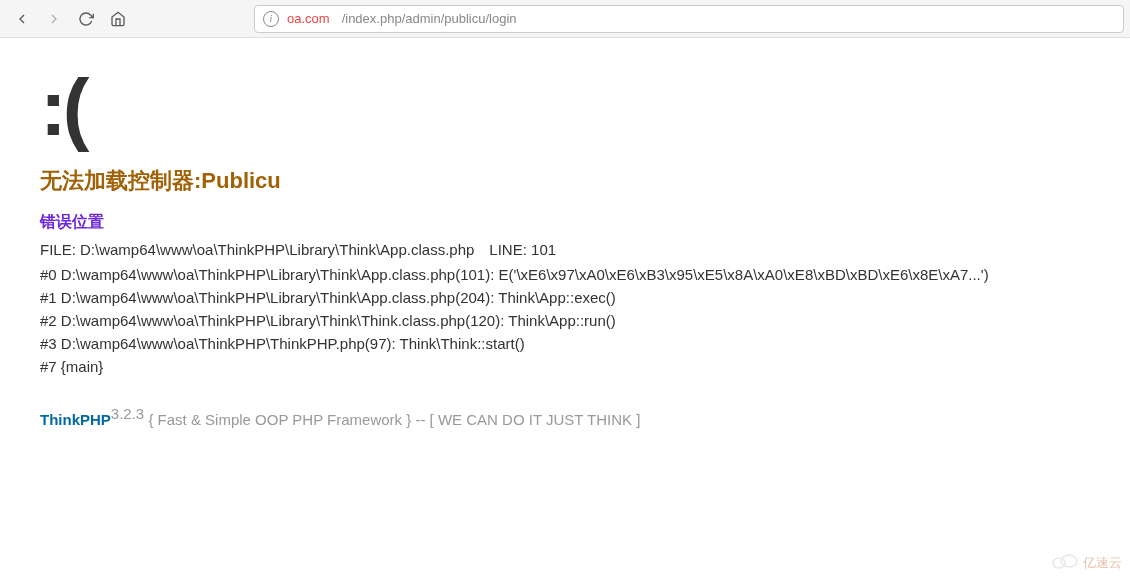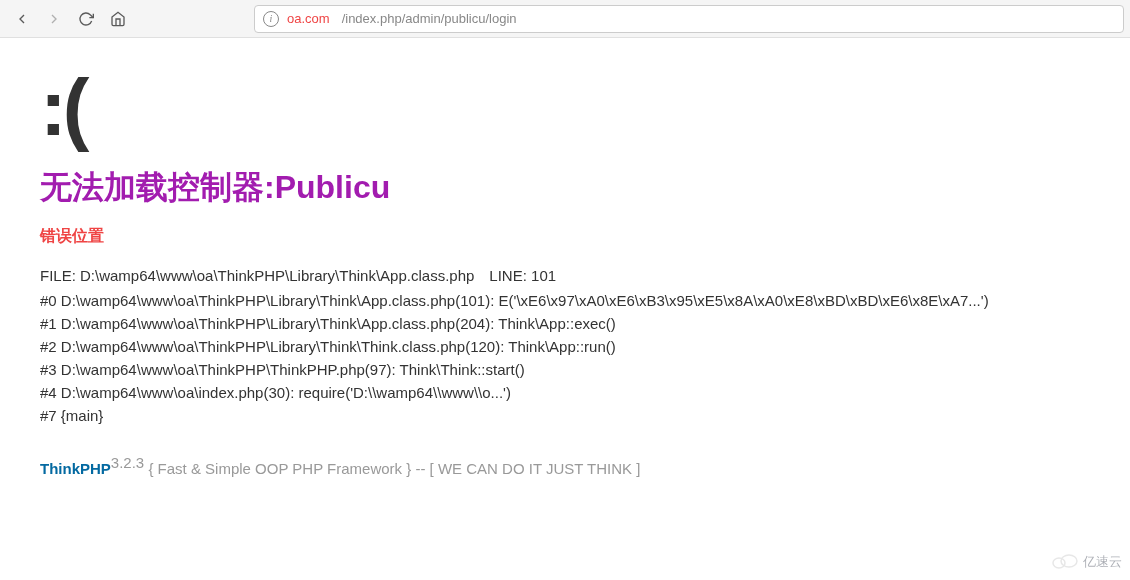--- a/index.html
+++ b/index.html
@@ -81,35 +81,35 @@
     .sad-face {
       font-family: Arial, sans-serif;
       font-size: 80px;
       font-weight: bold;
       color: #333;
       line-height: 1;
       margin-top: 10px;
       letter-spacing: -4px;
     }
     .error-title {
-      font-size: 32px;
-      font-weight: bold;
-      color: #a21caf;
+      font-size: 22px;
+      font-weight: bold;
+      color: #a16207;
       margin-top: 18px;
     }
     .error-location-label {
       font-size: 16px;
       font-weight: bold;
-      color: #ef4444;
+      color: #6d28d9;
       margin-top: 16px;
     }
     .error-location {
       font-size: 15px;
       color: #333;
-      margin-top: 20px;
+      margin-top: 8px;
     }
     .trace-label {
       font-size: 16px;
       font-weight: bold;
       color: #333;
       margin-top: 16px;
     }
     .trace-line {
       font-size: 15px;
       color: #333;
@@ -128,23 +128,23 @@
     .footer-version {
       font-size: 15px;
       color: #999;
       vertical-align: super;
     }
     .watermark {
       position: absolute;
       right: 8px;
       bottom: 8px;
       display: flex;
-      align-items: flex-start;
+      align-items: center;
       opacity: 0.35;
-      color: #0f172a;
+      color: #c2410c;
       font-size: 13px;
     }
     .watermark-icon {
       margin-right: 4px;
     }
   </style>
 </head>
 <body>
 
 <div class="browser-toolbar">
@@ -181,21 +181,20 @@
   <div class="sad-face">:(</div>
   <div class="error-title">无法加载控制器:Publicu</div>
   <div class="error-location-label">错误位置</div>
   <div class="error-location">
     <span>FILE: </span><span>D:\wamp64\www\oa\ThinkPHP\Library\Think\App.class.php</span><span>　LINE: </span><span>101</span>
   </div>
   <div class="trace-line">#0 D:\wamp64\www\oa\ThinkPHP\Library\Think\App.class.php(101): E('\xE6\x97\xA0\xE6\xB3\x95\xE5\x8A\xA0\xE8\xBD\xBD\xE6\x8E\xA7...')</div>
   <div class="trace-line">#1 D:\wamp64\www\oa\ThinkPHP\Library\Think\App.class.php(204): Think\App::exec()</div>
   <div class="trace-line">#2 D:\wamp64\www\oa\ThinkPHP\Library\Think\Think.class.php(120): Think\App::run()</div>
   <div class="trace-line">#3 D:\wamp64\www\oa\ThinkPHP\ThinkPHP.php(97): Think\Think::start()</div>
-  <div class="trace-line">#4 D:\wamp64\www\oa\index.php(30): require('D:\\wamp64\\www\\o...')</div>
   <div class="trace-line">#7 {main}</div>
 
   <div class="footer">
     <span class="footer-brand">ThinkPHP</span><span class="footer-version">3.2.3</span><span> { Fast &amp; Simple OOP PHP Framework } -- [ WE CAN DO IT JUST THINK ]</span>
   </div>
 </div>
 
 <div class="watermark">
   <span class="watermark-icon">
     <svg width="28" height="16" viewBox="0 0 28 16" fill="none" stroke="#bbb" stroke-width="1.5">

